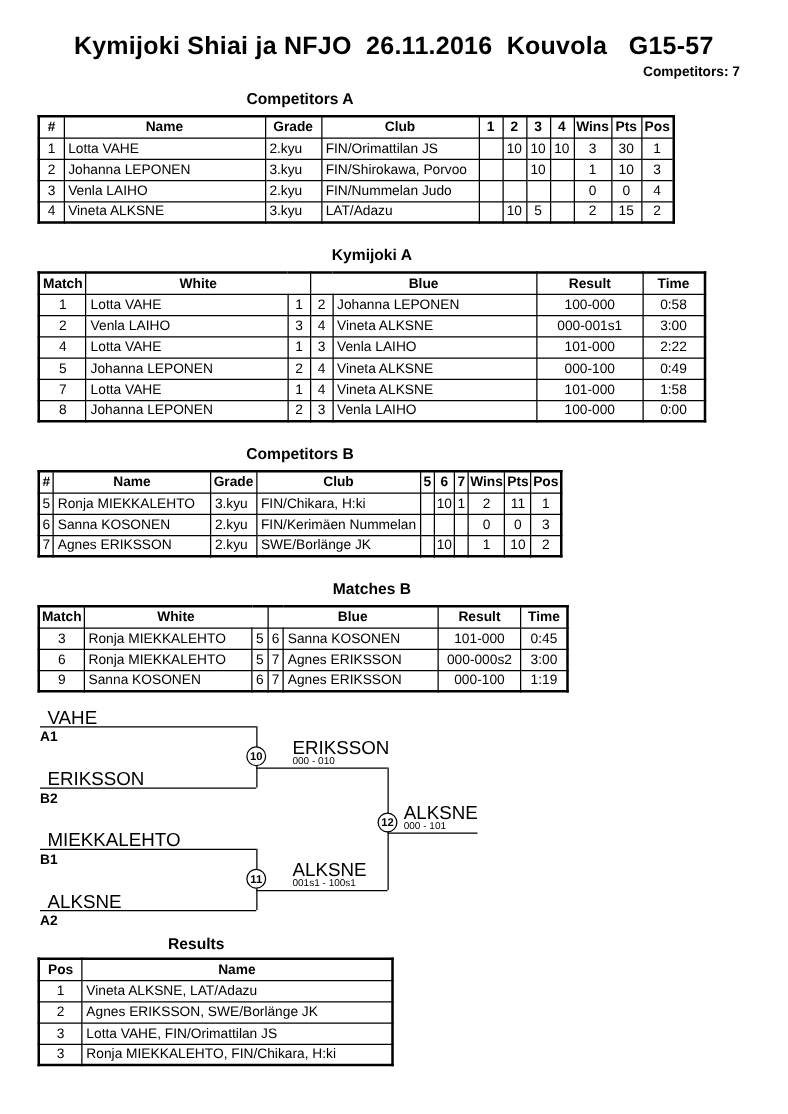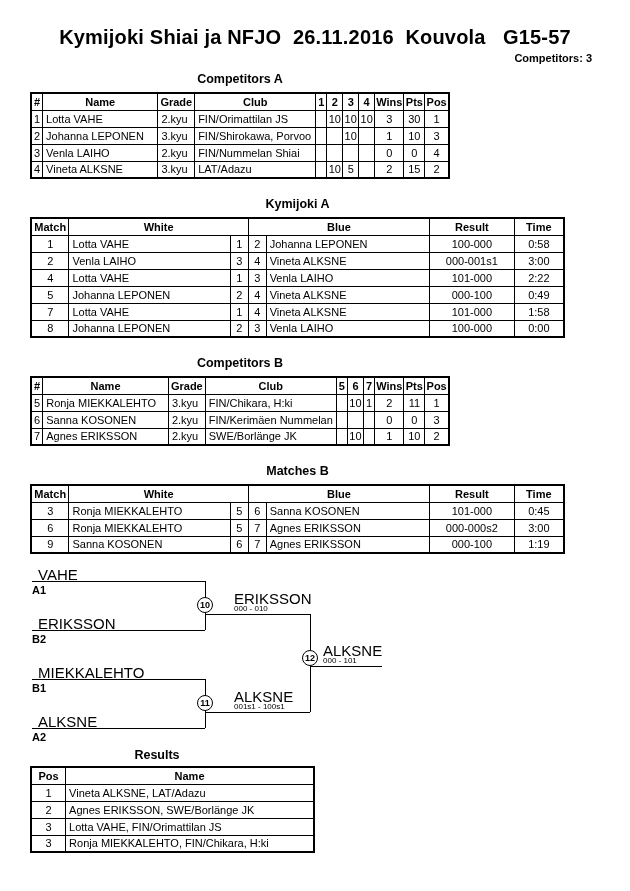--- a/index.html
+++ b/index.html
@@ -25,23 +25,23 @@
   .b-vline { position:absolute; width:0; border-left:1px solid #000; }
   .b-node { position:absolute; width:16px; height:16px; border:1px solid #000; border-radius:50%;
             background:#fff; font-size:9px; font-weight:bold; text-align:center; line-height:14px; z-index:2; }
 </style>
 </head>
 <body>
 
 <div class="page">
 
   <div class="title">Kymijoki Shiai ja NFJO  26.11.2016  Kouvola   G15-57</div>
-  <div class="count">Competitors: 3</div>
-
-  <div class="section" style="width:420px">
+  <div class="count">Competitors: 7</div>
+
+  <div class="section" style="width:600px">
     <div class="sec-heading first" style="width:420px">Competitors A</div>
     <table class="tbl">
       <colgroup>
         <col style="width:20px">
           <col style="width:161px">
           <col style="width:45px">
           <col style="width:126px">
         <col style="width:19px">
           <col style="width:19px">
           <col style="width:19px">
@@ -92,21 +92,21 @@
             <td class="c"></td>
             <td class="c">1</td>
             <td class="c">10</td>
             <td class="c">3</td>
           </tr>
 
           <tr>
             <td class="c">3</td>
             <td class="l">Venla LAIHO</td>
             <td class="l">2.kyu</td>
-            <td class="l">FIN/Nummelan Shiai</td>
+            <td class="l">FIN/Nummelan Judo</td>
             <td class="c"></td>
             <td class="c"></td>
             <td class="c"></td>
             <td class="c"></td>
             <td class="c">0</td>
             <td class="c">0</td>
             <td class="c">4</td>
           </tr>
 
           <tr>
@@ -278,21 +278,21 @@
             <td class="c">10</td>
             <td class="c"></td>
             <td class="c">1</td>
             <td class="c">10</td>
             <td class="c">2</td>
           </tr>
         </tbody>
     </table>
   </div>
 
-  <div class="section" style="width:535px">
+  <div class="section" style="width:425px">
     <div class="sec-heading" style="width:535px">Matches B</div>
     <table class="tbl">
       <colgroup>
         <col style="width:38px">
           <col style="width:162px">
           <col style="width:18px">
           <col style="width:18px">
         <col style="width:164px">
           <col style="width:85px">
           <col style="width:50px">

